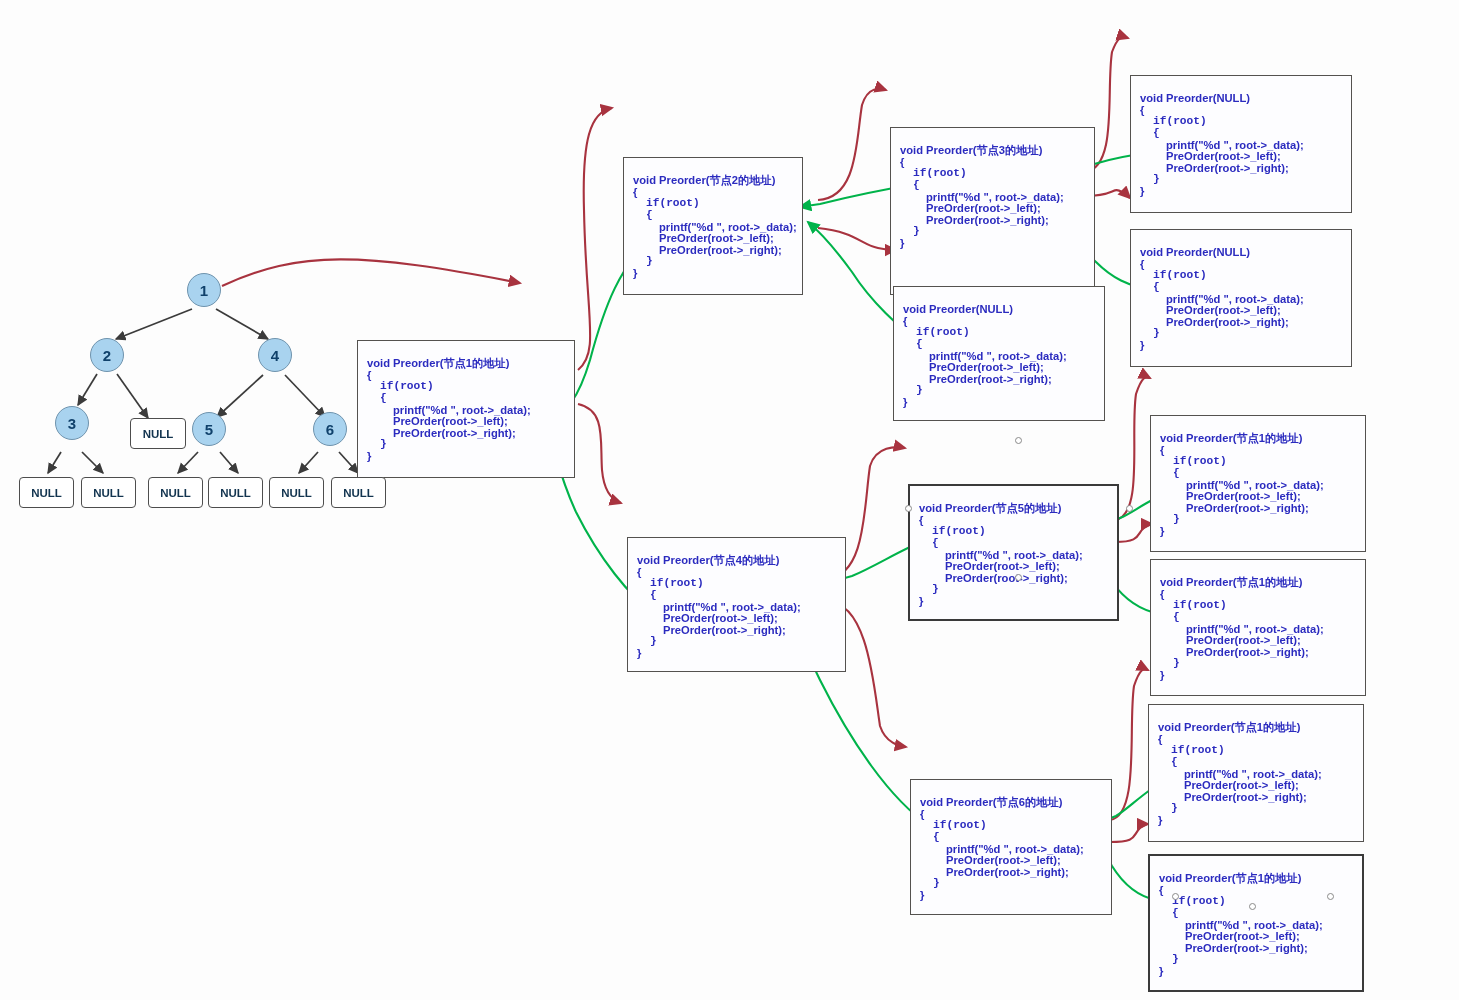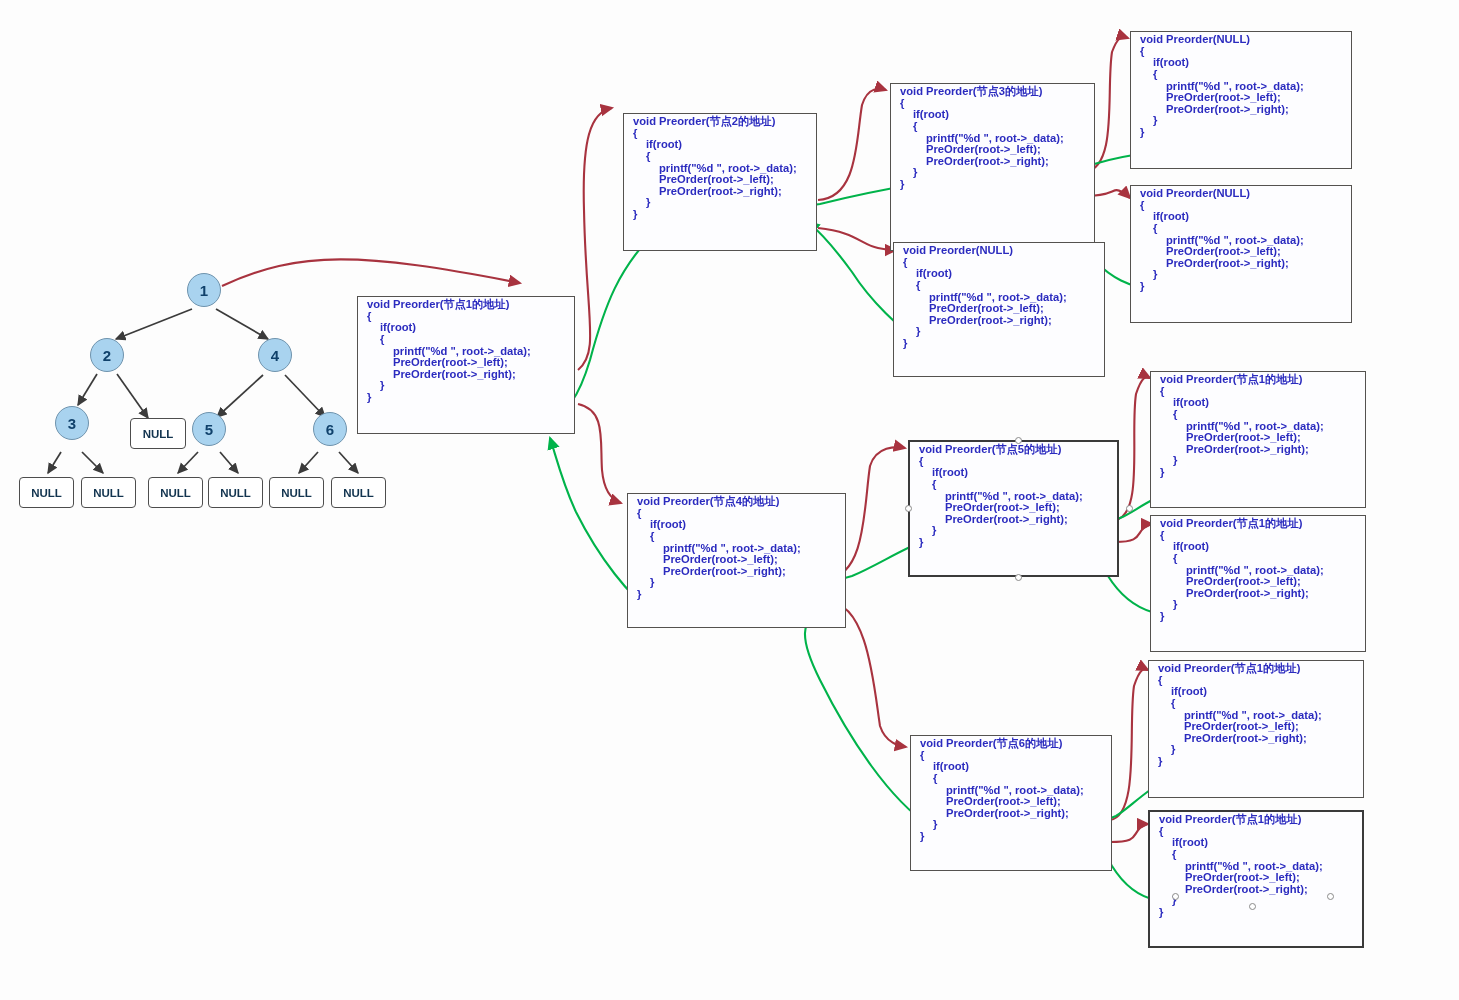--- a/index.html
+++ b/index.html
@@ -26,28 +26,29 @@
     color:#12344f; font-size:11.5px; font-weight:bold;
     display:flex; align-items:center; justify-content:center;
     box-sizing:border-box; z-index:4;
   }
 
   
   .card {
     position:absolute; box-sizing:border-box;
     background:#fdfdff; border:1.7px solid #54524f;
     color:#2b2bbf; font-size:11.2px; font-weight:bold;
-    line-height:1.04; padding:2px 9px 5px 9px;
+    line-height:1.04; padding:17px 9px 5px 9px;
     white-space:nowrap; z-index:3;
     font-family:"Liberation Sans", sans-serif;
+    margin-top:44px;
   }
   .card.sel { border-color:#3a3a3a; border-width:2px; }
   .card .ln { display:block; }
   .i0 { padding-left:0px; }
-  .i1 { padding-left:13px; }
+  .i1 { padding-left:13px;font-family:Liberation Mono, monospace; }
   .i2 { padding-left:26px; }
   .card .sig { letter-spacing:0px; }
 
   
   .hnd {
     position:absolute; width:7px; height:7px; border-radius:50%;
     background:#ffffff; border:1.2px solid #8a8a8a; z-index:9;
     box-sizing:border-box;
   }
 </style>
@@ -162,21 +163,21 @@
     <span class="ln i0">{</span>
     <span class="ln i1">if(root)</span>
     <span class="ln i1">{</span>
     <span class="ln i2">printf("%d ", root-&gt;_data);</span>
     <span class="ln i2">PreOrder(root-&gt;_left);</span>
     <span class="ln i2">PreOrder(root-&gt;_right);</span>
     <span class="ln i1">}</span>
     <span class="ln i0">}</span>
   </div>
 
-  <div class="card" style="left:623px;top:113px;width:194px;height:138px;">
+  <div class="card" style="left:623px;top:113px;width:180px;height:138px;">
     <span class="ln i0 sig">void Preorder(节点2的地址)</span>
     <span class="ln i0">{</span>
     <span class="ln i1">if(root)</span>
     <span class="ln i1">{</span>
     <span class="ln i2">printf("%d ", root-&gt;_data);</span>
     <span class="ln i2">PreOrder(root-&gt;_left);</span>
     <span class="ln i2">PreOrder(root-&gt;_right);</span>
     <span class="ln i1">}</span>
     <span class="ln i0">}</span>
   </div>

